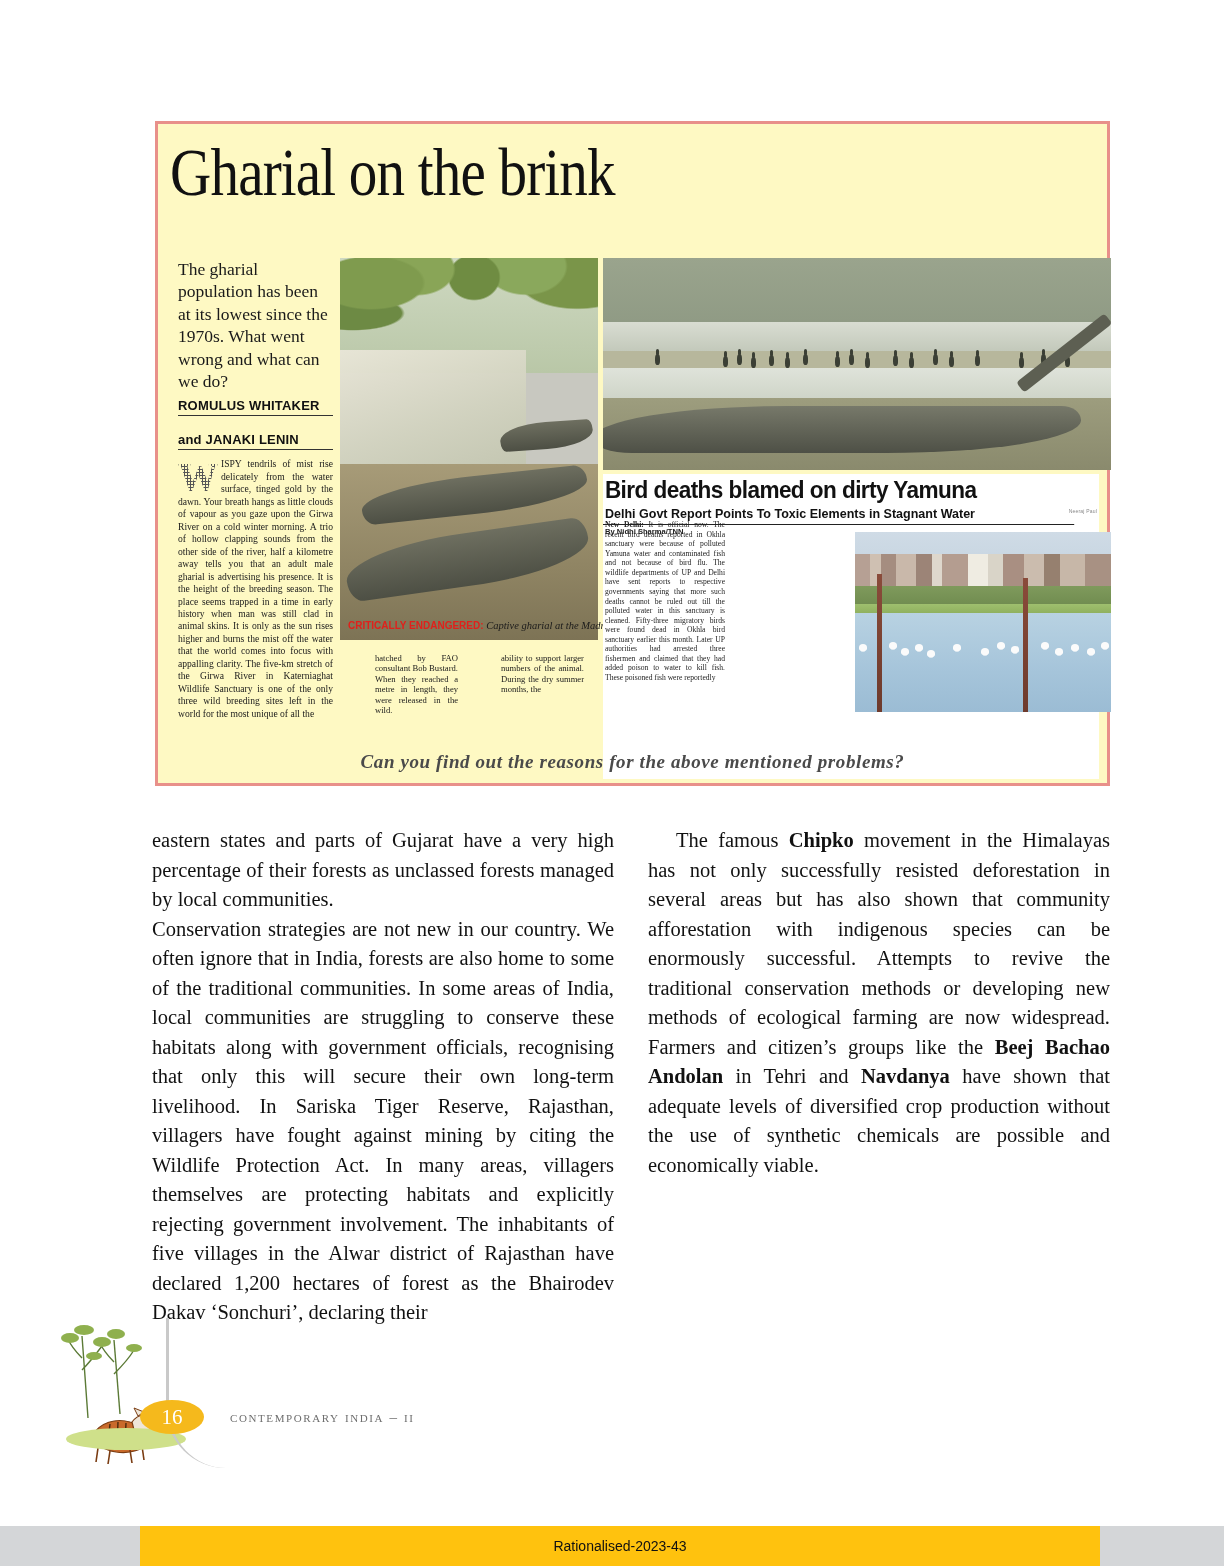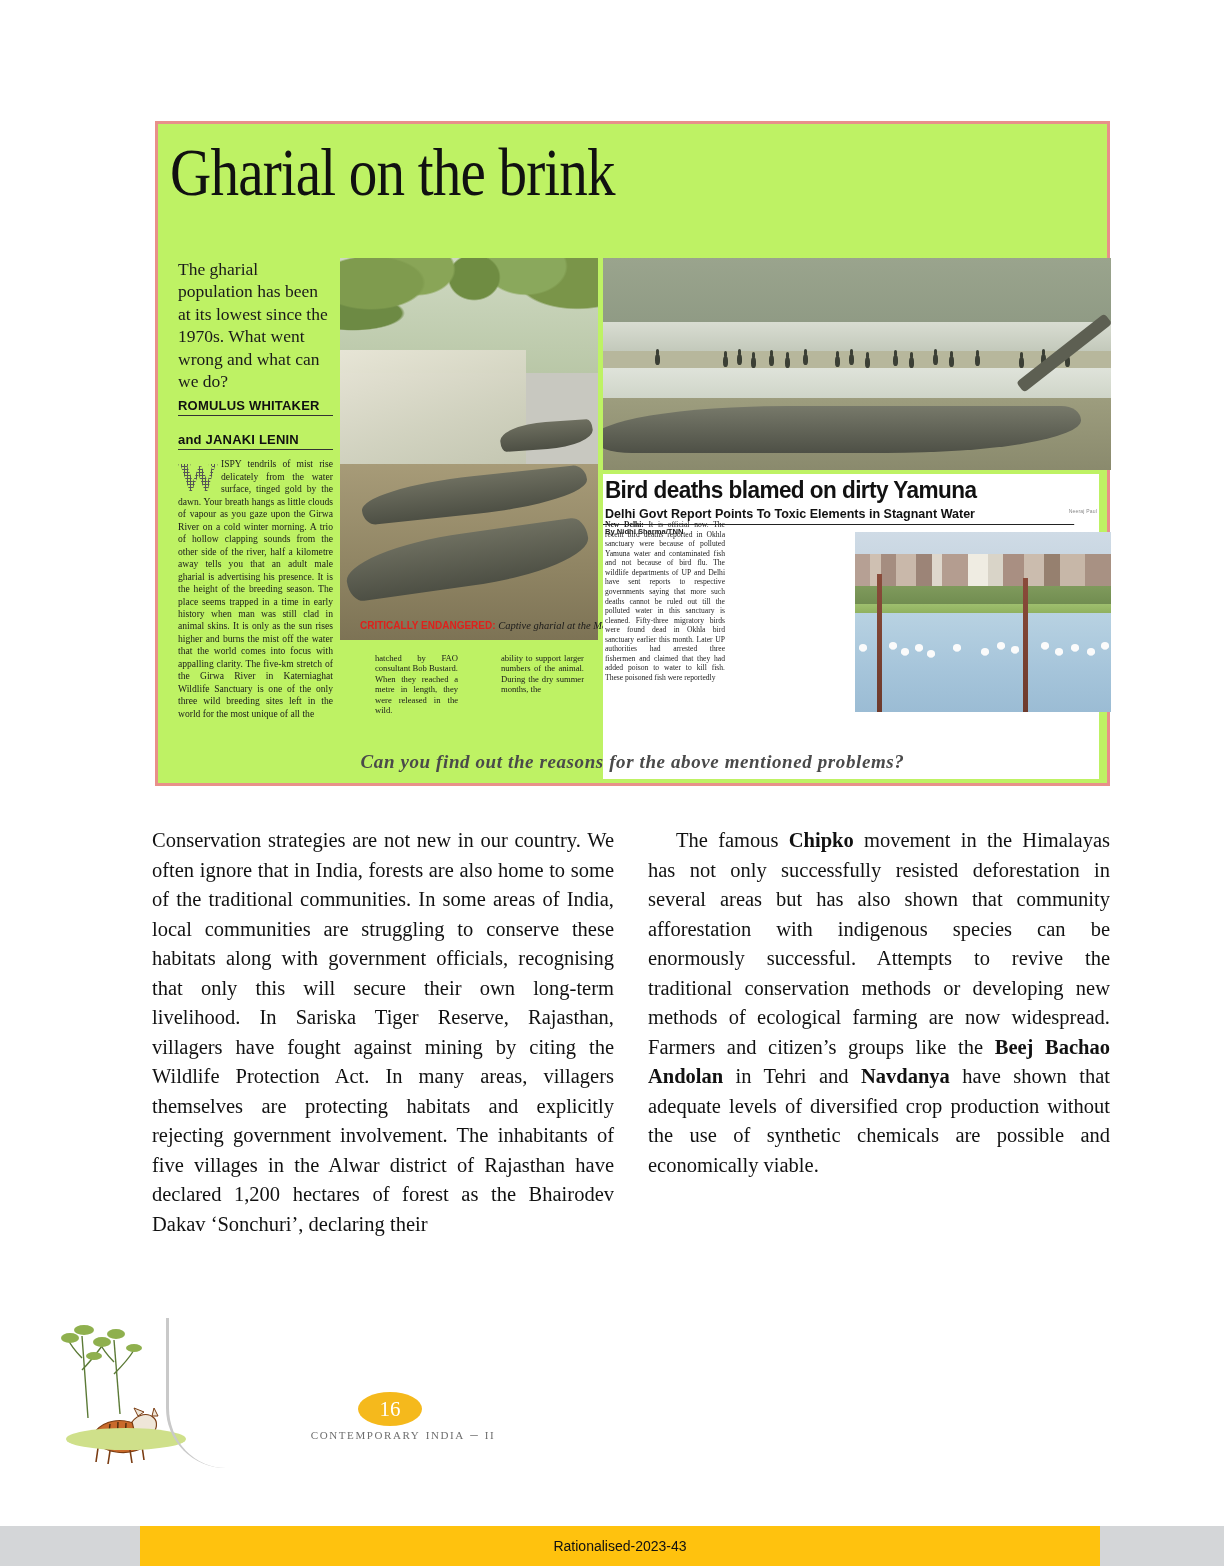--- a/index.html
+++ b/index.html
@@ -16,21 +16,21 @@
   }
 
   
   #clipping {
     position: absolute;
     left: 155px;
     top: 121px;
     width: 955px;
     height: 665px;
     border: 3px solid #e8908a;
-    background: #bef264;
+    background: #fef9c3;
     box-sizing: border-box;
   }
   #clipping-inner {
     position: absolute;
     left: 8px; top: 6px; right: 8px; bottom: 4px;
   }
 
   #masthead {
     font-family: "Liberation Serif", serif;
     font-size: 68px;
@@ -190,21 +190,20 @@
     position: absolute;
     left: 178px; top: 362px; width: 400px;
     font-size: 10.5px;
     white-space: nowrap;
   }
   #caption .cap-red {
     font-family: "Liberation Sans", sans-serif;
     font-weight: bold;
     color: #e0201b;
     font-size: 10px;
-    margin-left: 12px;
   }
   #caption .cap-it { font-style: italic; color:#1a1a1a; }
 
   
   #inset {
     position: absolute;
     left: 433px; top: 216px; right: 0; bottom: 0;
     background: #fff;
   }
   #inset-head {
@@ -296,21 +295,20 @@
 
   
   #footer {
     position: absolute;
     left: 140px;
     top: 1392px;
     width: 500px;
     height: 50px;
     display: flex;
     align-items: center;
-    flex-direction: column;
   }
   #page-pill {
     width: 64px; height: 34px;
     background: #f5b91c;
     border-radius: 50%;
     color: #ffffff;
     font-family: "Liberation Serif", serif;
     font-size: 21px;
     display: flex; align-items: center; justify-content: center;
     flex: none;
@@ -458,20 +456,21 @@
 
     </div>
 
     <div id="question-band">Can you find out the reasons for the above mentioned problems?</div>
   </div>
 </div>
 
 <div id="page-body">
 
   <div class="col">
+    <p>eastern states and parts of Gujarat have a very high percentage of their forests as unclassed forests managed by local communities.</p>
     <p>Conservation strategies are not new in our country. We often ignore that in India, forests are also home to some of the traditional communities. In some areas of India, local communities are struggling to conserve these habitats along with government officials, recognising that only this will secure their own long-term livelihood. In Sariska Tiger Reserve, Rajasthan, villagers have fought against mining by citing the Wildlife Protection Act. In many areas, villagers themselves are protecting habitats and explicitly rejecting government involvement. The inhabitants of five villages in the Alwar district of Rajasthan have declared 1,200 hectares of forest as the Bhairodev Dakav ‘Sonchuri’, declaring their</p>
   </div>
 
   <div class="col">
     <p class="indent"><span>The famous </span><b>Chipko</b><span> movement in the Himalayas has not only successfully resisted deforestation in several areas but has also shown that community afforestation with indigenous species can be enormously successful. Attempts to revive the traditional conservation methods or developing new methods of ecological farming are now widespread. Farmers and citizen’s groups like the </span><b>Beej Bachao Andolan</b><span> in Tehri and </span><b>Navdanya</b><span> have shown that adequate levels of diversified crop production without the use of synthetic chemicals are possible and economically viable.</span></p>
   </div>
 
 </div>
 
 <div id="vignette">

